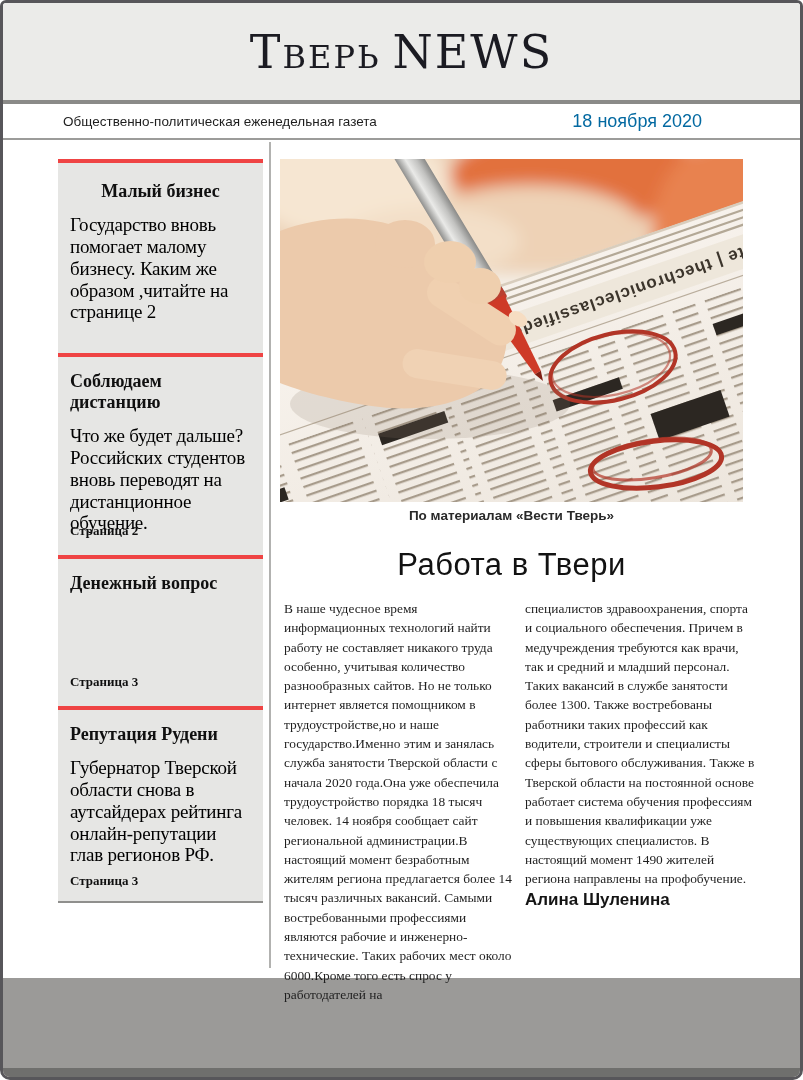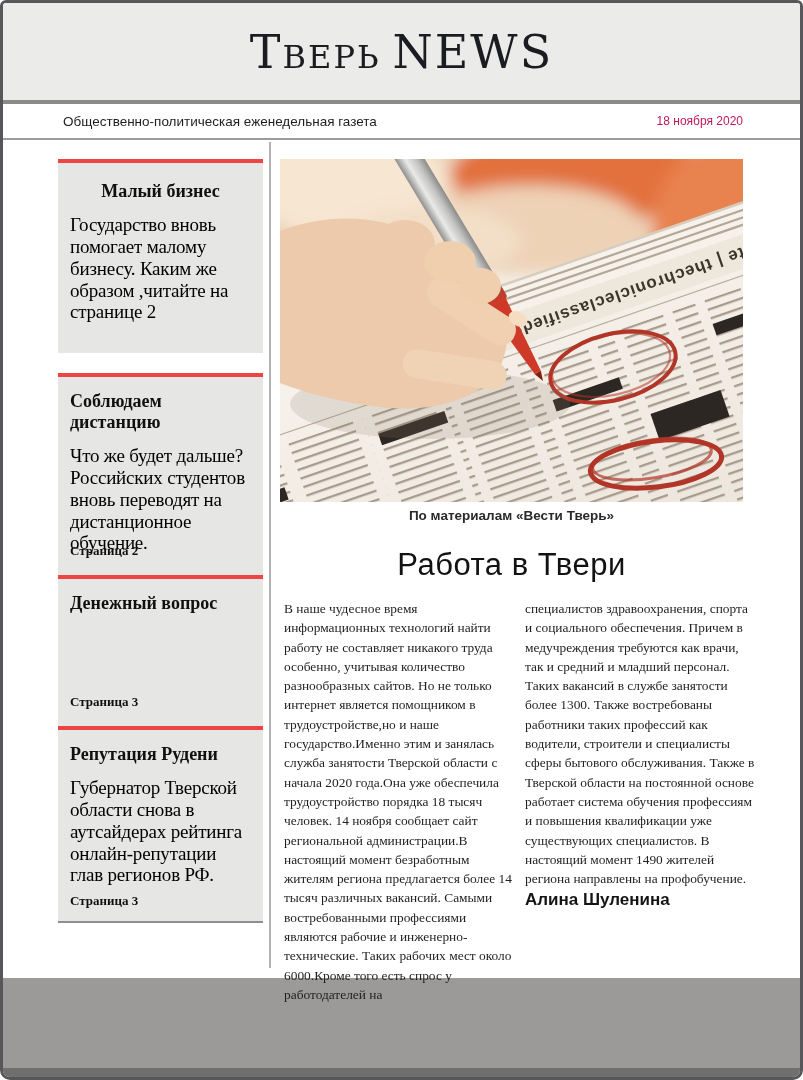--- a/index.html
+++ b/index.html
@@ -24,36 +24,36 @@
   }
   .title-ru { font-variant:small-caps; }
 
   
   .subheader {
     flex:none; height:36px; box-sizing:border-box; background:#fff;
     border-bottom:2px solid #9c9c9a; display:flex; align-items:center;
     font-family:"Liberation Sans",sans-serif;
   }
   .subtitle { margin-left:60px; font-size:13.5px; color:#1e1e1e; }
-  .pub-date { margin-left:auto; margin-right:57px; font-size:12px; color:#be185d; }
+  .pub-date { margin-left:auto; margin-right:98px; font-size:18px; color:#0369a1; }
 
   
   .content { flex:1; position:relative; background:#fff; }
   .divider { position:absolute; left:266px; top:2px; width:2px; height:826px; background:#b2b2b0; }
 
   .sidebar {
     position:absolute; left:55px; top:19px; width:205px;
     font-family:"Liberation Serif","DejaVu Serif",serif;
   }
   .side-box {
     position:relative; box-sizing:border-box; background:#e6e6e4;
     border-top:4px solid #ef4444; padding:8px 12px 0 12px;
   }
   .side-box.sb3 { border-bottom:2px solid #8f8f8d; }
-  .sb0 { height:194px; } .sb1 { height:202px;margin-top:20px; } .sb2 { height:151px; } .sb3 { height:197px; }
+  .sb0 { height:194px; } .sb1 { height:202px; } .sb2 { height:151px; } .sb3 { height:197px; }
   .side-head { margin:6px 0 12px; font-size:18px; font-weight:bold; color:#101010; }
   .sb0 .side-head { text-align:center; margin-top:10px; }
   .side-body { margin:0; font-size:19px; line-height:1.15; color:#000000; letter-spacing:-0.2px; }
   .side-page { position:absolute; bottom:16px; left:12px; margin:0; font-size:13px; font-weight:bold; color:#101010; }
   .sb3 .side-page { bottom:12px; }
 
   .main { position:absolute; left:267px; top:0; right:6px; bottom:0; }
   .photo-wrap { margin:19px 0 0 10px; width:463px; height:343px; }
   .photo-wrap svg { display:block; width:463px; height:343px; }
   .caption {

